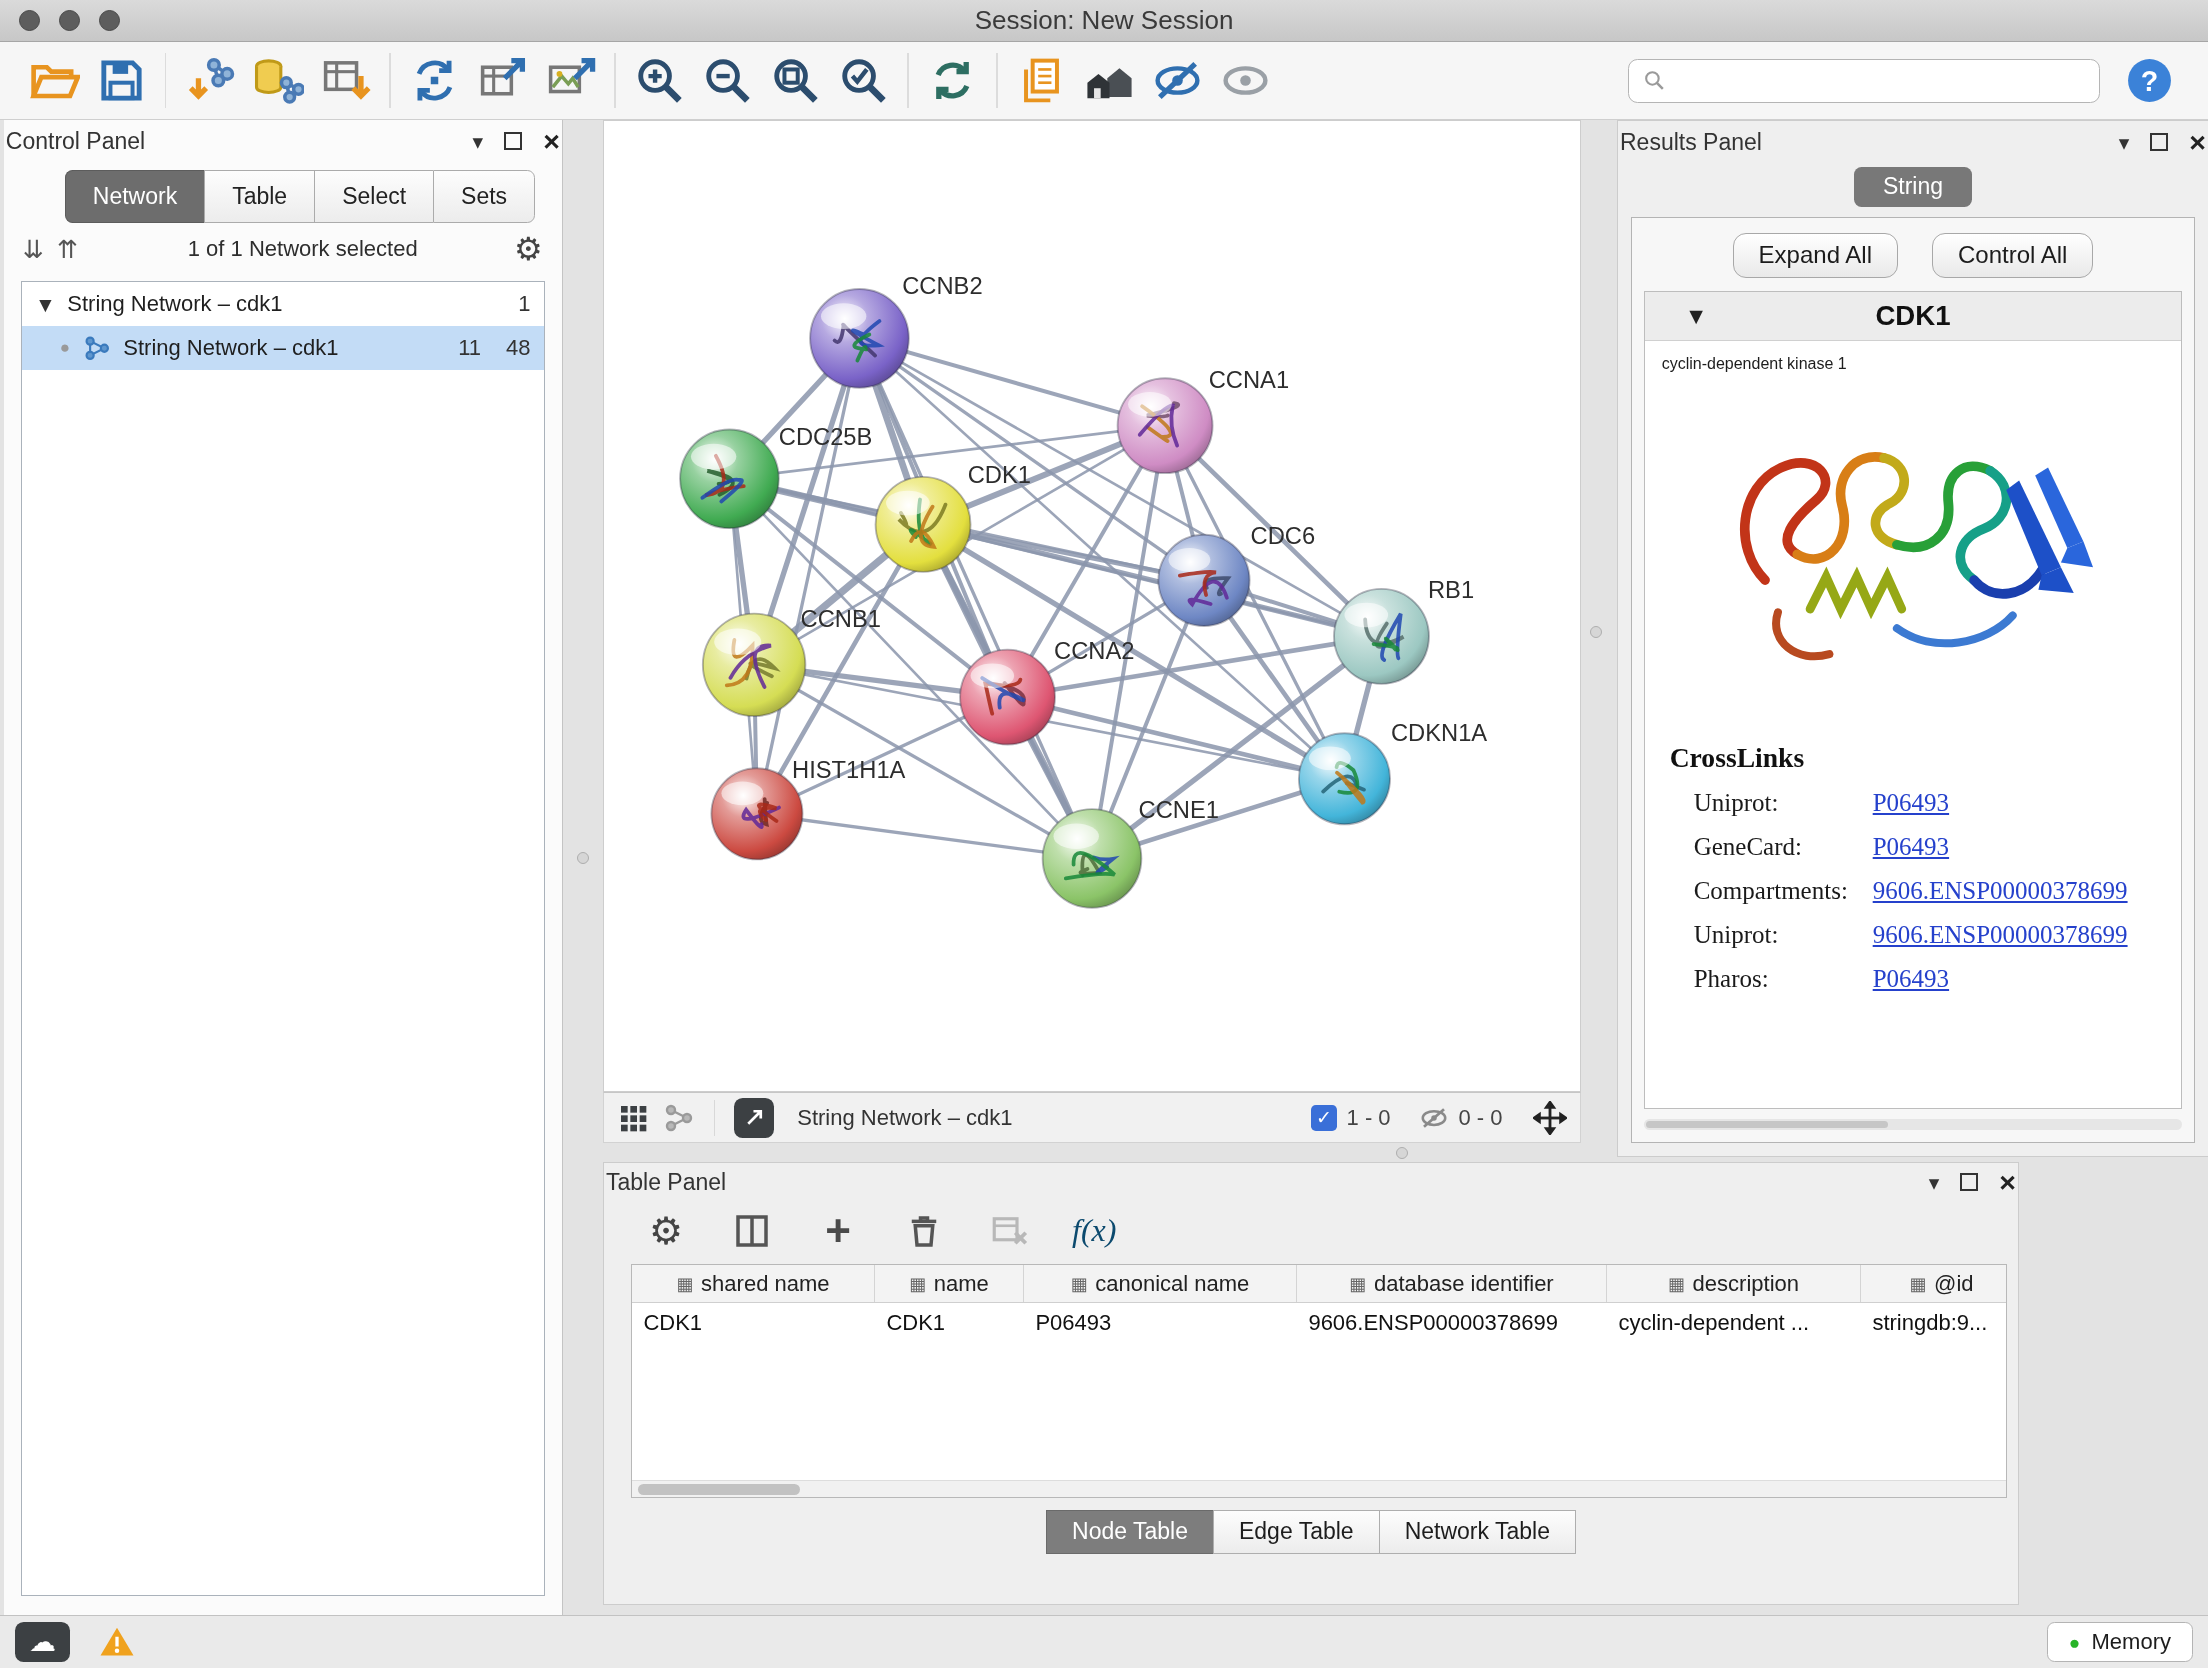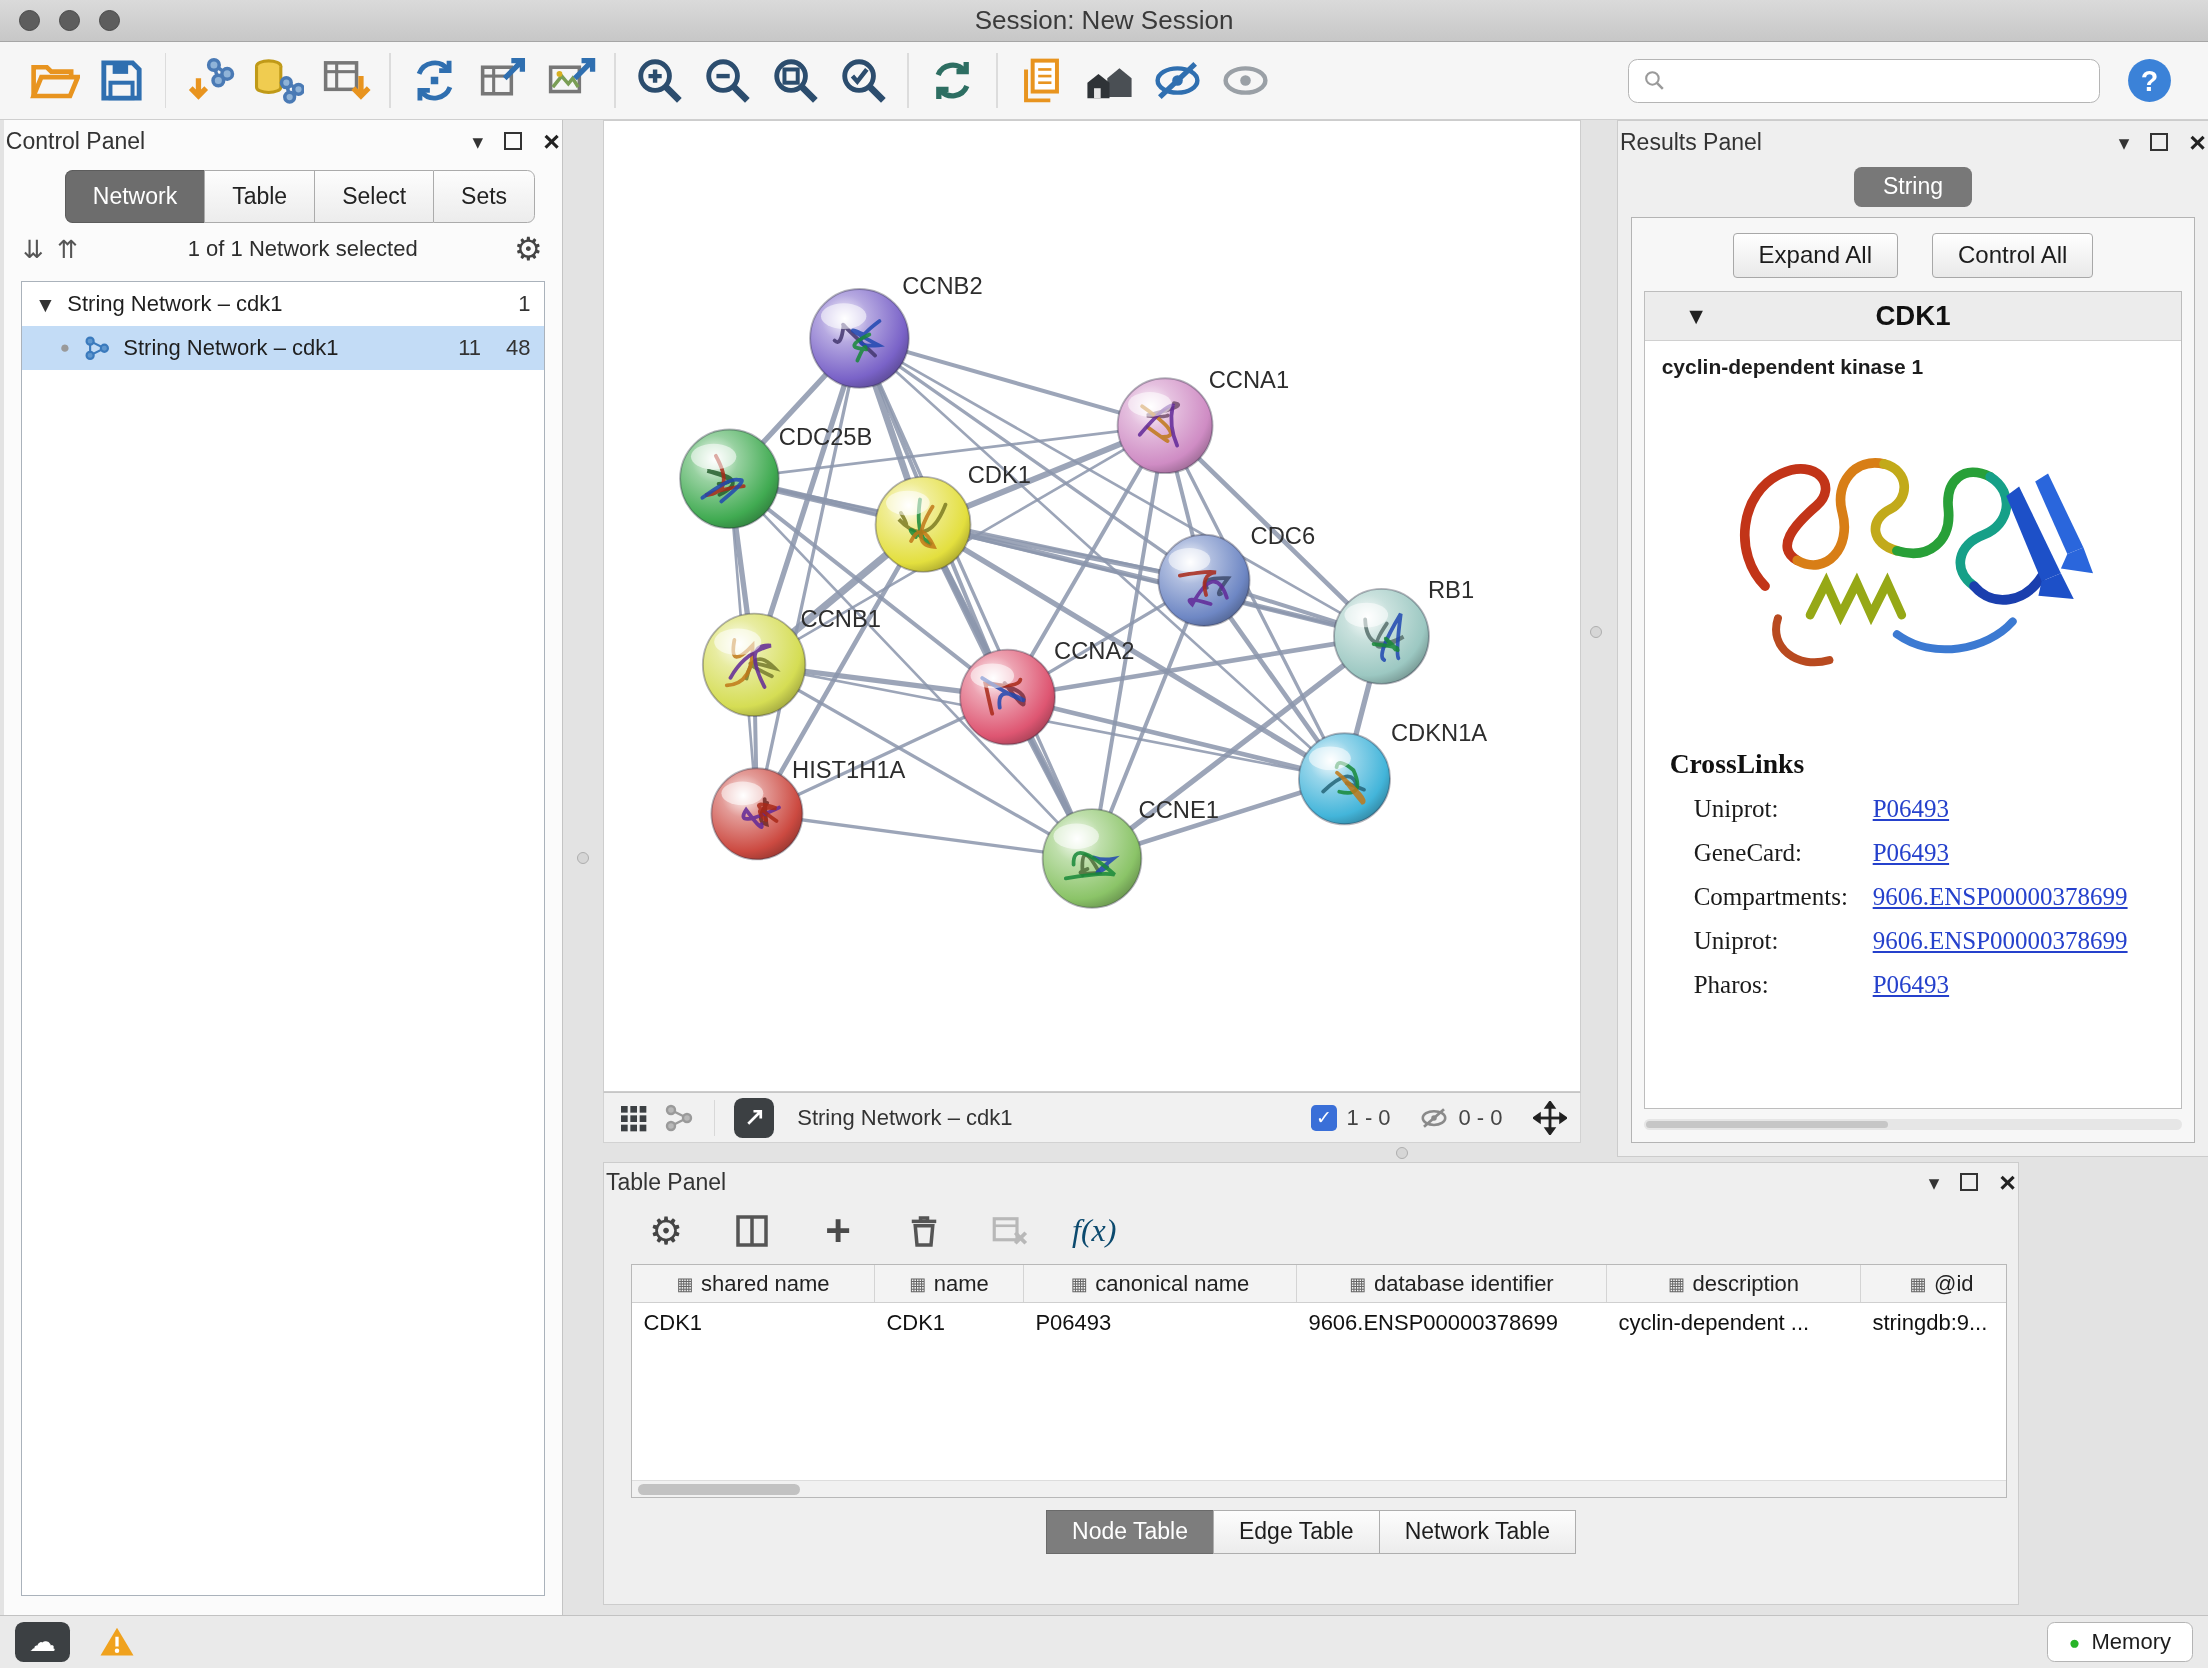--- a/index.html
+++ b/index.html
@@ -74,27 +74,27 @@
   .split-dot{position:absolute;width:12.4px;height:12.4px;border-radius:50%;background:#d6d6d6;border:1px solid #aeaeae;}
 
   
   #results-panel{position:absolute;left:1617px;top:120px;width:592px;height:1037px;background:#efefef;
     border:1px solid #cccccc;display:flex;flex-direction:column;}
   #string-tab{align-self:center;margin-top:3.8px;padding:6.7px 28.5px;background:#787878;color:#fff;
     border-radius:7.6px;font-size:23px;}
   #results-box{margin:9.5px 13.3px 13.3px 13.3px;flex:1;border:1px solid #b4b4b4;background:#f7f7f7;
     display:flex;flex-direction:column;padding:11.4px;}
   #results-buttons{display:flex;justify-content:center;gap:34px;margin:3.8px 0 13.3px 0;}
-  .res-btn{padding:7.6px 25px;font-size:24px;color:#1c1c1c;border:1px solid #a8a8a8;border-radius:4px;
+  .res-btn{padding:7.6px 25px;font-size:24px;color:#1c1c1c;border:1px solid #a8a8a8;border-radius:13px;
     background:linear-gradient(#ffffff,#e9e9e9);}
   #protein-card{flex:1;border:1px solid #bdbdbd;background:#fff;display:flex;flex-direction:column;overflow:hidden;}
   #protein-header{height:49px;background:#ececec;border-bottom:1px solid #d0d0d0;display:flex;align-items:center;position:relative;}
   #protein-header .tri{margin-left:40px;font-size:23px;color:#222;}
   #protein-name{position:absolute;left:0;right:0;text-align:center;font-size:27.6px;font-weight:bold;color:#111;}
-  #protein-desc{padding:13.3px 0 3.8px 17px;font-size:21px;color:#1d1d1d;font-weight:bold;}
+  #protein-desc{padding:13.3px 0 3.8px 17px;font-size:16px;color:#1d1d1d;}
   #protein-img{display:block;margin:5.7px auto 1.9px auto;width:418px;height:348px;}
   #crosslinks{font-family:"Liberation Serif",serif;}
   #crosslinks-title{font-size:27.6px;font-weight:bold;color:#111;padding:9.5px 0 7.6px 25px;}
   .cl-row{display:flex;align-items:center;height:44px;padding-left:49px;font-size:25px;color:#1a1a1a;}
   .cl-label{width:179px;flex:none;}
   .cl-value{color:#2541cc;text-decoration:underline;}
   #results-hscroll{height:11.4px;margin-top:9.5px;background:#e6e6e6;border-radius:5.7px;position:relative;}
   #results-hscroll .thumb{position:absolute;left:1.9px;top:1.9px;height:7.6px;width:45%;background:#c6c6c6;border-radius:3.8px;}
 
   

